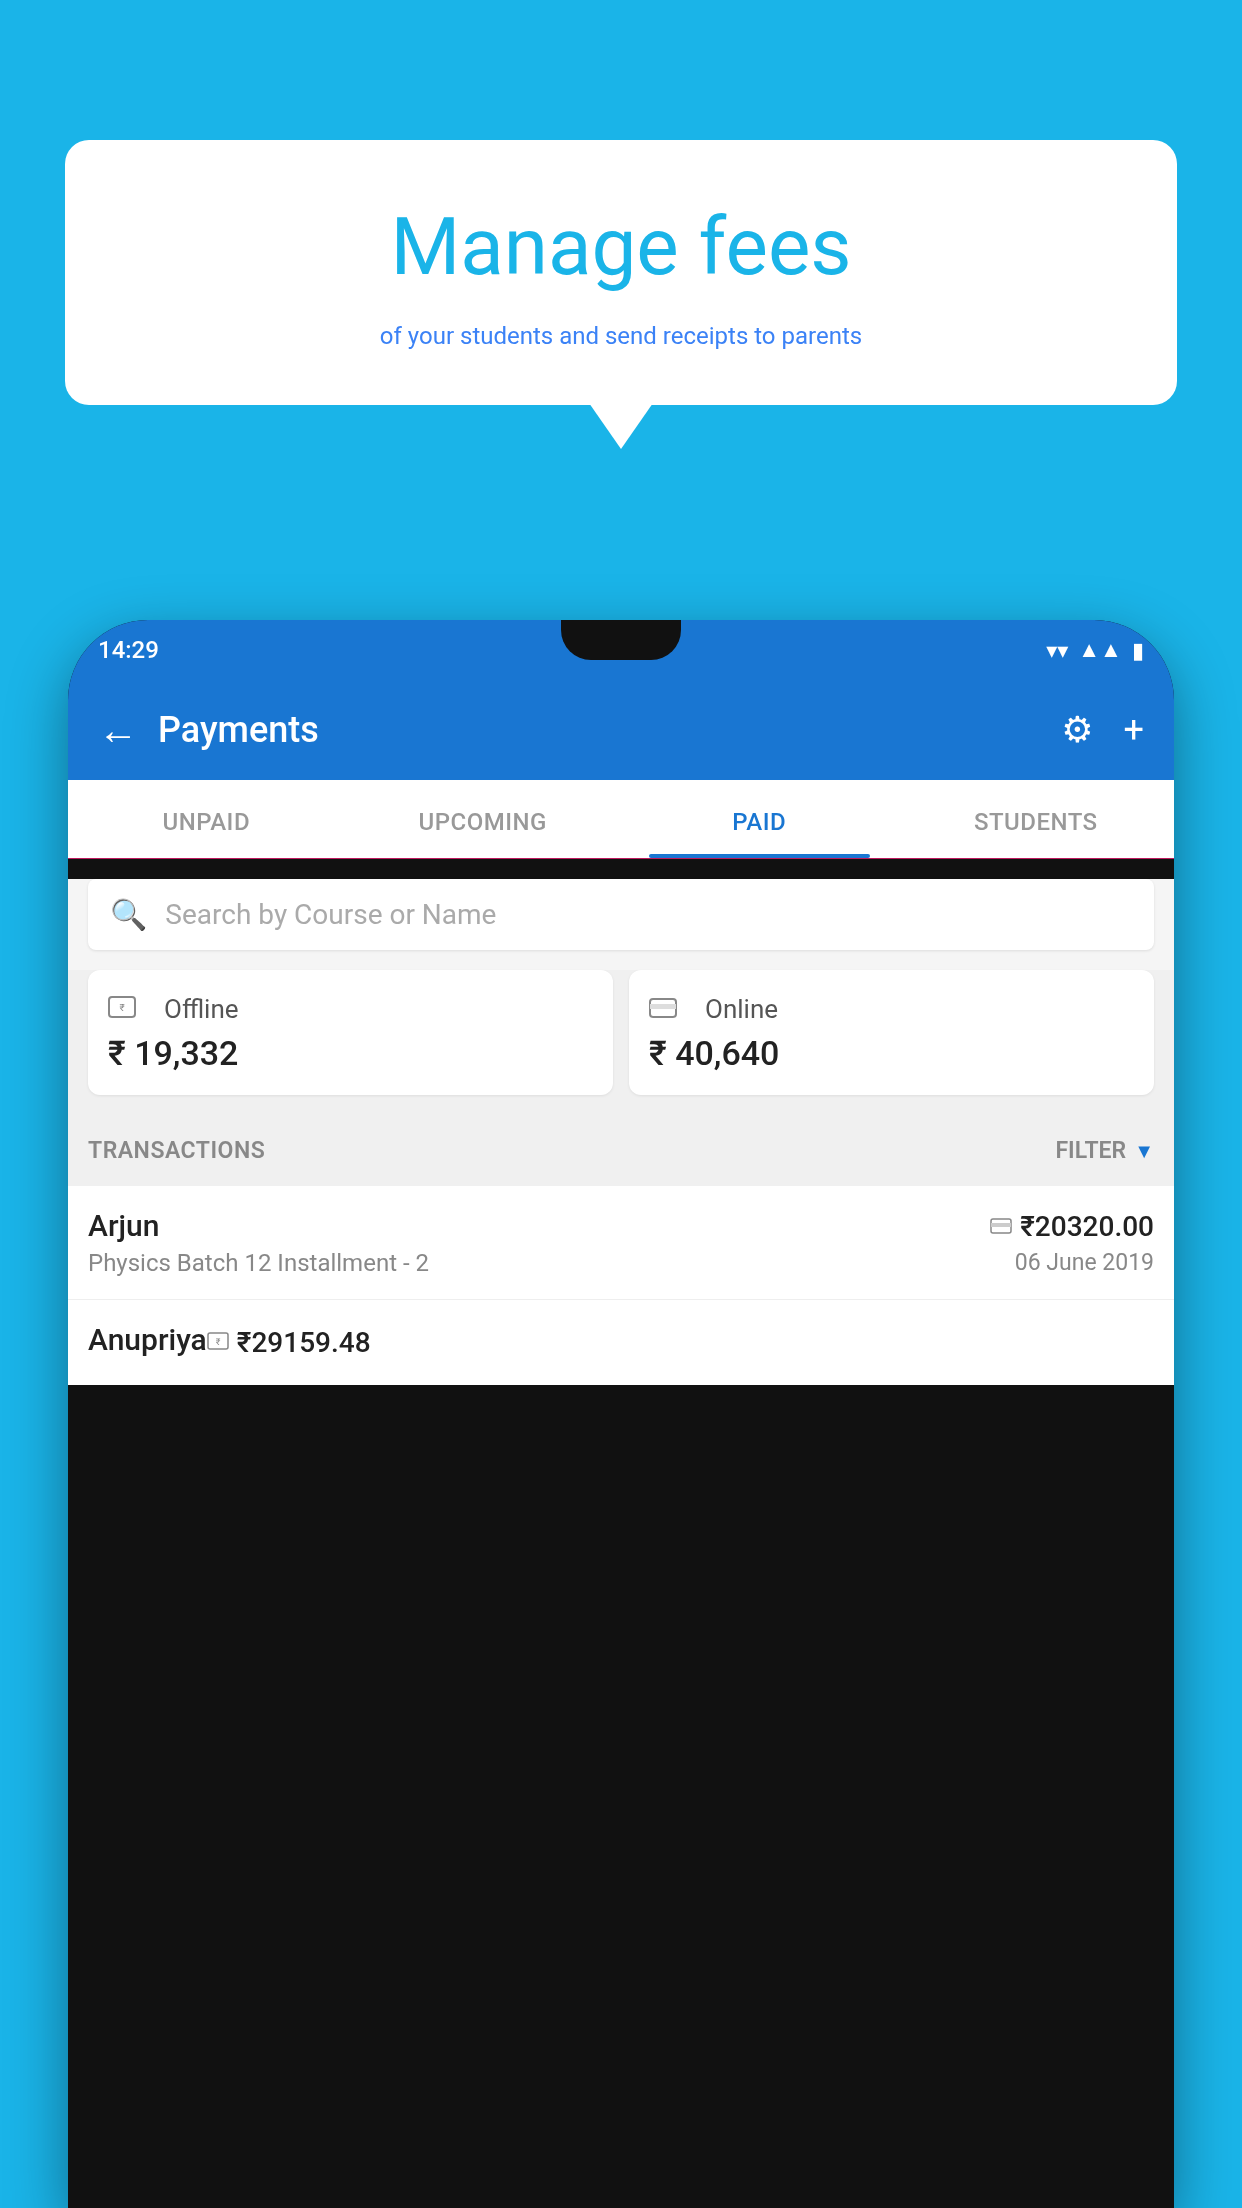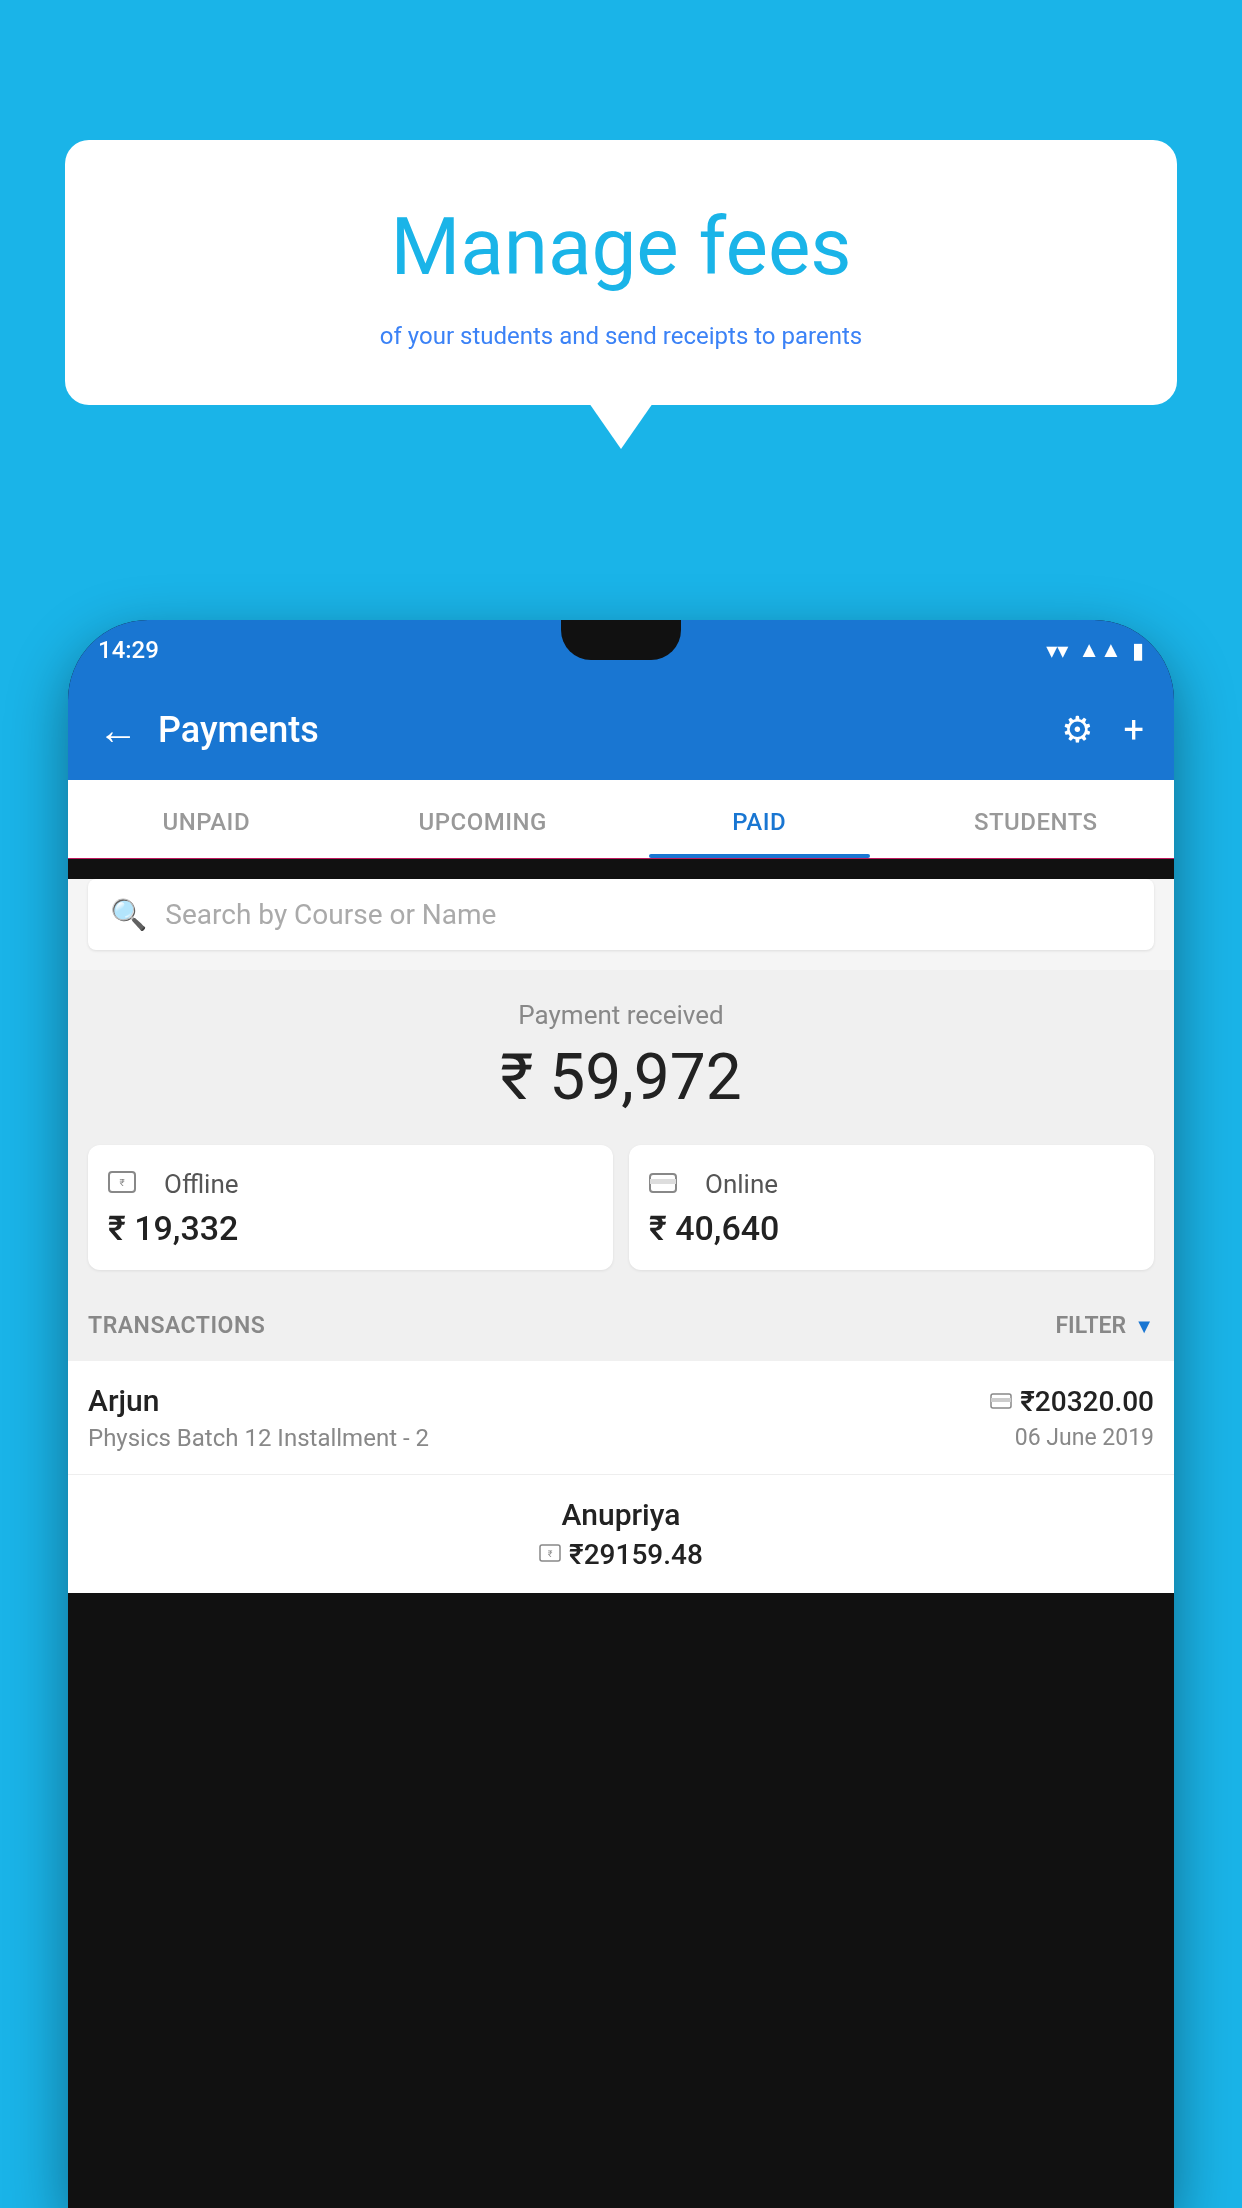--- a/index.html
+++ b/index.html
@@ -308,21 +308,20 @@
       color: #888;
     }
 
     
     .transaction-row-partial {
       display: flex;
       justify-content: flex-start;
       align-items: center;
       padding: 22px 20px;
       background: white;
-      flex-direction: column;
     }
     .tx-amount2 {
       display: flex;
       align-items: center;
       gap: 8px;
     }
   </style>
 </head>
 <body>
 
@@ -359,24 +358,20 @@
     <div class="tab">STUDENTS</div>
   </div>
 
   <div class="content-area">
 
     <div class="search-bar">
       <span class="search-icon-wrap">🔍</span>
       <span class="search-placeholder">Search by Course or Name</span>
     </div>
 
-    <div class="payment-summary">
-      <div class="payment-label">Payment received</div>
-      <div class="payment-amount">₹ 59,972</div>
-    </div>
 
     <div class="payment-cards">
       <div class="payment-card">
         <div class="card-top">
           <span class="card-icon">
             
             <svg width="28" height="22" viewBox="0 0 28 22" fill="none">
               <rect x="1" y="1" width="26" height="20" rx="3" stroke="#888" stroke-width="2"></rect>
               <text x="14" y="15" font-size="10" fill="#888" text-anchor="middle">₹</text>
             </svg>

